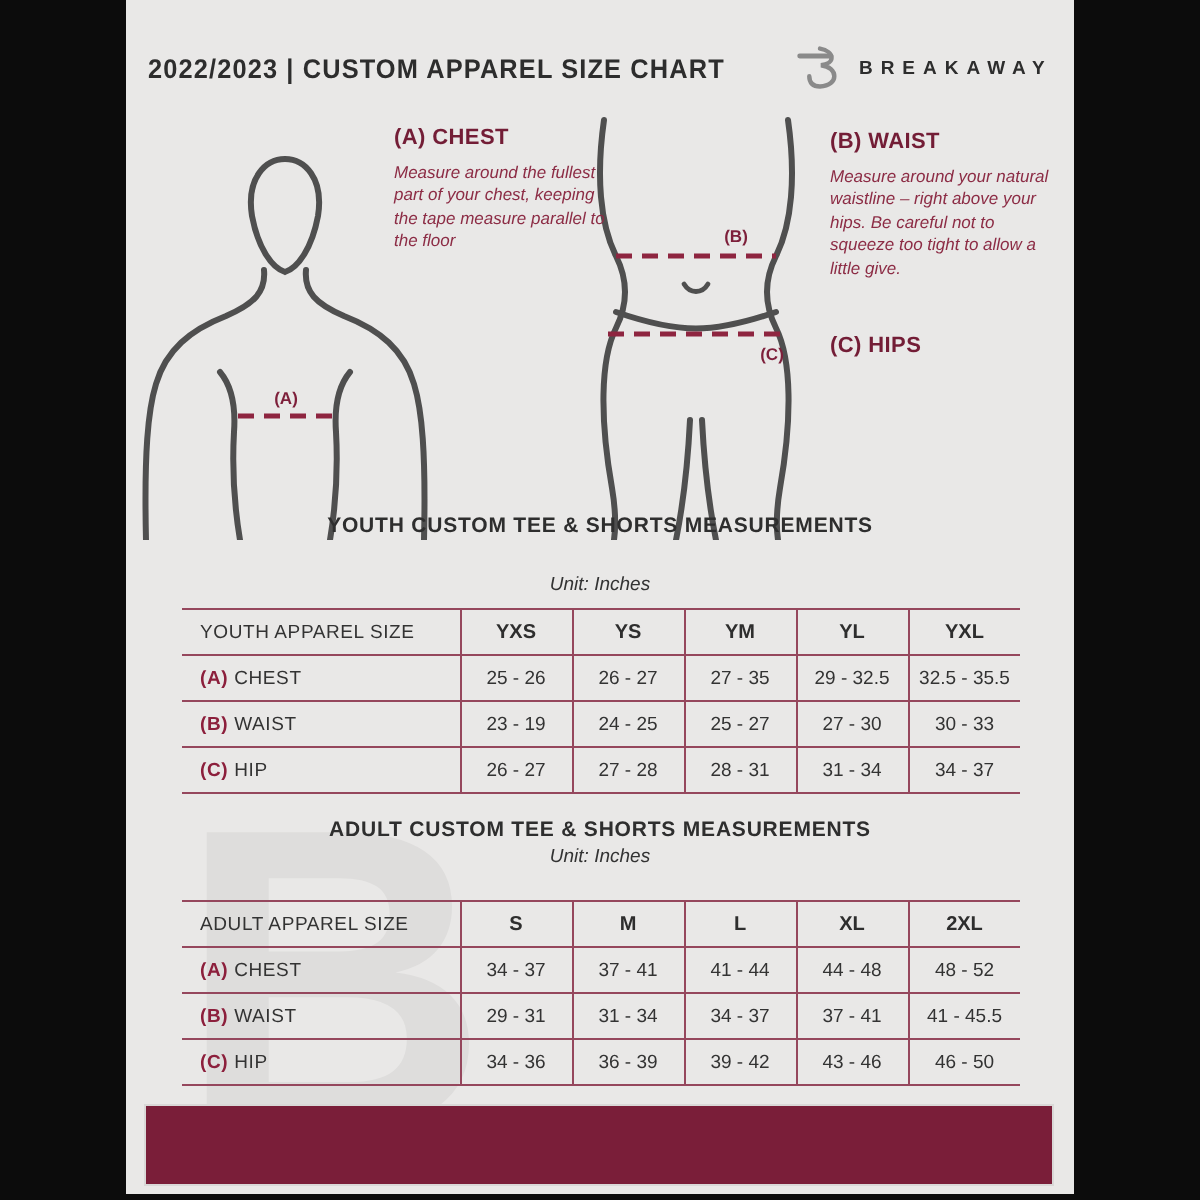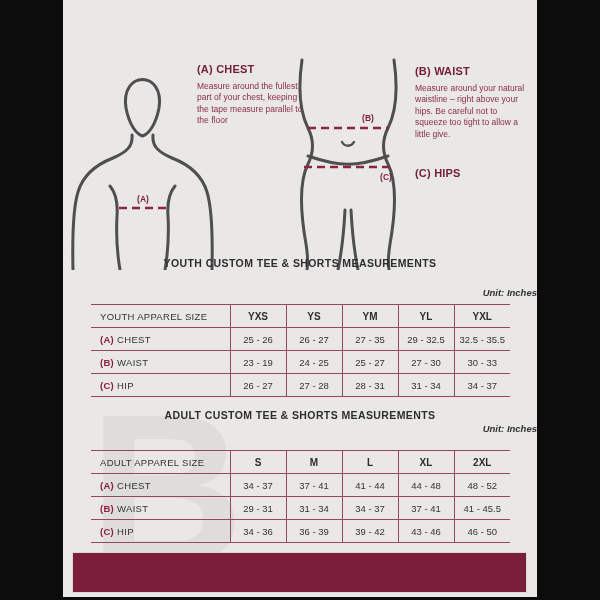--- a/index.html
+++ b/index.html
@@ -28,35 +28,35 @@
   }
   .hdr-brandwrap{display:flex;align-items:center;gap:7px;}
   .hdr-brand{font-size:9.5px;font-weight:bold;color:#2d2d2d;letter-spacing:4px;white-space:nowrap;}
   .logo-b{width:24px;height:24px;}
   
   .diagrams{position:absolute;left:0;top:58px;width:474px;height:214px;z-index:1;}
   .fig{position:absolute;}
   .instr{position:absolute;z-index:2;}
   .instr-h{font-size:11px;font-weight:800;color:#731d36;letter-spacing:.2px;margin:0 0 6px 0;}
   .instr-b{
-    font-size:8.5px;font-weight:500;color:#8c2c45;
+    font-size:8.5px;font-style:italic;font-weight:500;color:#8c2c45;
     line-height:1.34;margin:0;white-space:pre-line;
   }
   .instr-chest{left:134px;top:5px;width:108px;}
   .instr-waist{left:352px;top:7px;width:114px;}
   .instr-hips{left:352px;top:109px;width:114px;}
   .svg-label{font-size:8.5px;font-weight:bold;fill:#7d1f3a;font-family:"Liberation Sans",sans-serif;}
   
   .sec-title{
     position:absolute;left:0;width:100%;text-align:center;z-index:1;
     font-size:10.5px;font-weight:800;color:#2e2e2e;letter-spacing:.4px;
   }
   .sec-unit{
-    position:absolute;left:0;width:100%;text-align:right;z-index:1;
-    font-size:9.5px;font-weight:700;font-style:italic;color:#333;
+    position:absolute;left:0;width:100%;text-align:center;z-index:1;
+    font-size:9.5px;font-weight:400;font-style:italic;color:#333;
   }
   
   .size-table{
     position:absolute;left:28px;width:419px;z-index:1;
     border-collapse:collapse;table-layout:fixed;
     border-top:1.5px solid #95475d;
   }
   .size-table tr{border-bottom:1.5px solid #95475d;}
   .size-table td{height:22px;text-align:center;font-size:9.5px;color:#333;padding:0;}
   .size-table td + td{border-left:1.5px solid #95475d;}
@@ -73,20 +73,30 @@
     background:#7a1e39;border:1.5px solid #d9d8d7;box-sizing:border-box;
   }
 </style>
 </head>
 <body>
 
 <div class="page">
 
   <div class="watermark">B</div>
 
+  <div class="hdr">
+    <div class="hdr-title">2022/2023  |  CUSTOM APPAREL SIZE CHART</div>
+    <div class="hdr-brandwrap">
+      <svg class="logo-b" viewBox="0 0 26 26">
+        <path d="M2,6.5 H19" stroke="#8a8a8a" stroke-width="2.6" fill="none" stroke-linecap="round"></path>
+        <path d="M13,2.5 C21,4 21.5,10.5 13.5,11.5 C23,12.5 23.5,22.5 13,23 C9,23 7.2,21 7.2,17.5" stroke="#8a8a8a" stroke-width="2.4" fill="none" stroke-linecap="round"></path>
+      </svg>
+      <div class="hdr-brand">BREAKAWAY</div>
+    </div>
+  </div>
 
   <div class="diagrams">
 
     <svg class="fig" style="left:2px;top:0;" width="155" height="212" viewBox="0 0 155 212">
       <g stroke="#4f4f4f" stroke-width="3" fill="none" stroke-linecap="round">
         <path d="M61,50 C55,12 100,12 94,50 C91,66 84,76 77.5,78 C71,76 64,66 61,50"></path>
         <path d="M67,77 C68,88 62,94 48,100 C30,107 18,117 13,134 C9,147 7,168 8,212"></path>
         <path d="M88,77 C87,88 93,94 107,100 C125,107 137,117 142,134 C146,147 148,168 147,212"></path>
         <path d="M45,128 C50,134 53,144 52,158 C51,176 52,194 55,212"></path>
         <path d="M110,128 C105,134 102,144 103,158 C104,176 103,194 100,212"></path>

